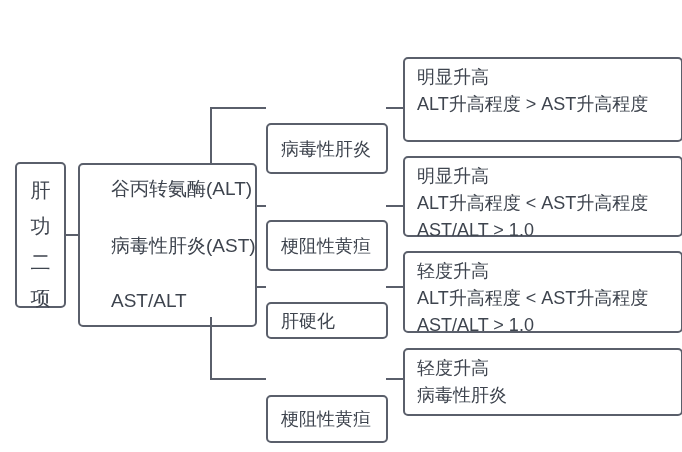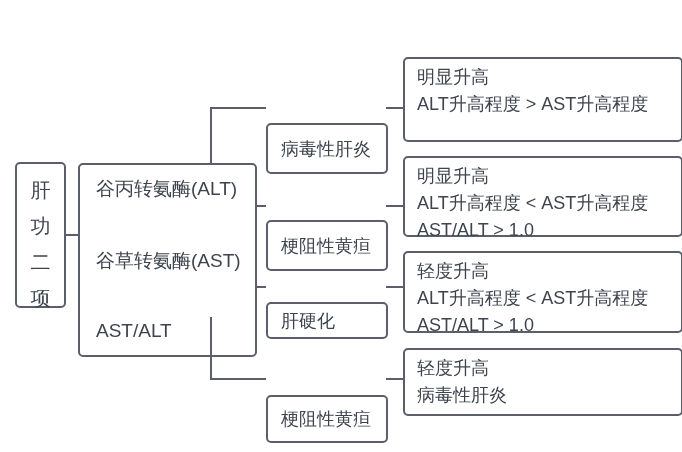--- a/index.html
+++ b/index.html
@@ -12,23 +12,23 @@
     position:absolute; box-sizing:border-box; background:#ffffff;
     border:2px solid #5a5f6b; border-radius:5px;
   }
   .conn { position:absolute; background:#5a5f6b; }
 
   .root-box { left:15px; top:162px; width:51px; height:146px;
     display:flex; align-items:center; justify-content:center; }
   .root-box .vtext { width:22px; font-size:20px; line-height:36px;
     text-align:center; word-break:break-all;margin-top:18px; }
 
-  .tests-box { left:78px; top:163px; width:179px; height:194px;
+  .tests-box { left:78px; top:163px; width:179px; height:164px;
     display:flex; flex-direction:column; justify-content:space-between;
-    padding:11px 4px 13px 16px; font-size:19px; }
+    padding:11px 4px 13px 31px; font-size:19px; }
   .tests-box .test-line { white-space:nowrap; }
 
   .mid-box { left:266px; width:122px; display:flex; align-items:center;
     padding-left:13px; font-size:18px; white-space:nowrap;margin-top:40px; }
   .mid-1 { top:83px;  height:51px; }
   .mid-2 { top:180px; height:51px; }
   .mid-3 { top:262px; height:37px; }
   .mid-4 { top:355px; height:48px; }
 
   .leaf-box { left:403px; width:280px; padding:5px 4px 0 12px;
@@ -43,21 +43,21 @@
 <body>
 
 <div class="canvas">
 
   <div class="node root-box">
     <div class="vtext">肝功二项</div>
   </div>
 
   <div class="node tests-box">
     <div class="test-line">谷丙转氨酶(ALT)</div>
-    <div class="test-line">谷草转氨酶(AST)</div>
+    <div class="test-line">病毒性肝炎(AST)</div>
     <div class="test-line">AST/ALT</div>
   </div>
 
   <div class="node mid-box mid-1">
     <span>病毒性肝炎</span>
   </div>
   <div class="node mid-box mid-2">
     <span>梗阻性黄疸</span>
   </div>
   <div class="node mid-box mid-3">

